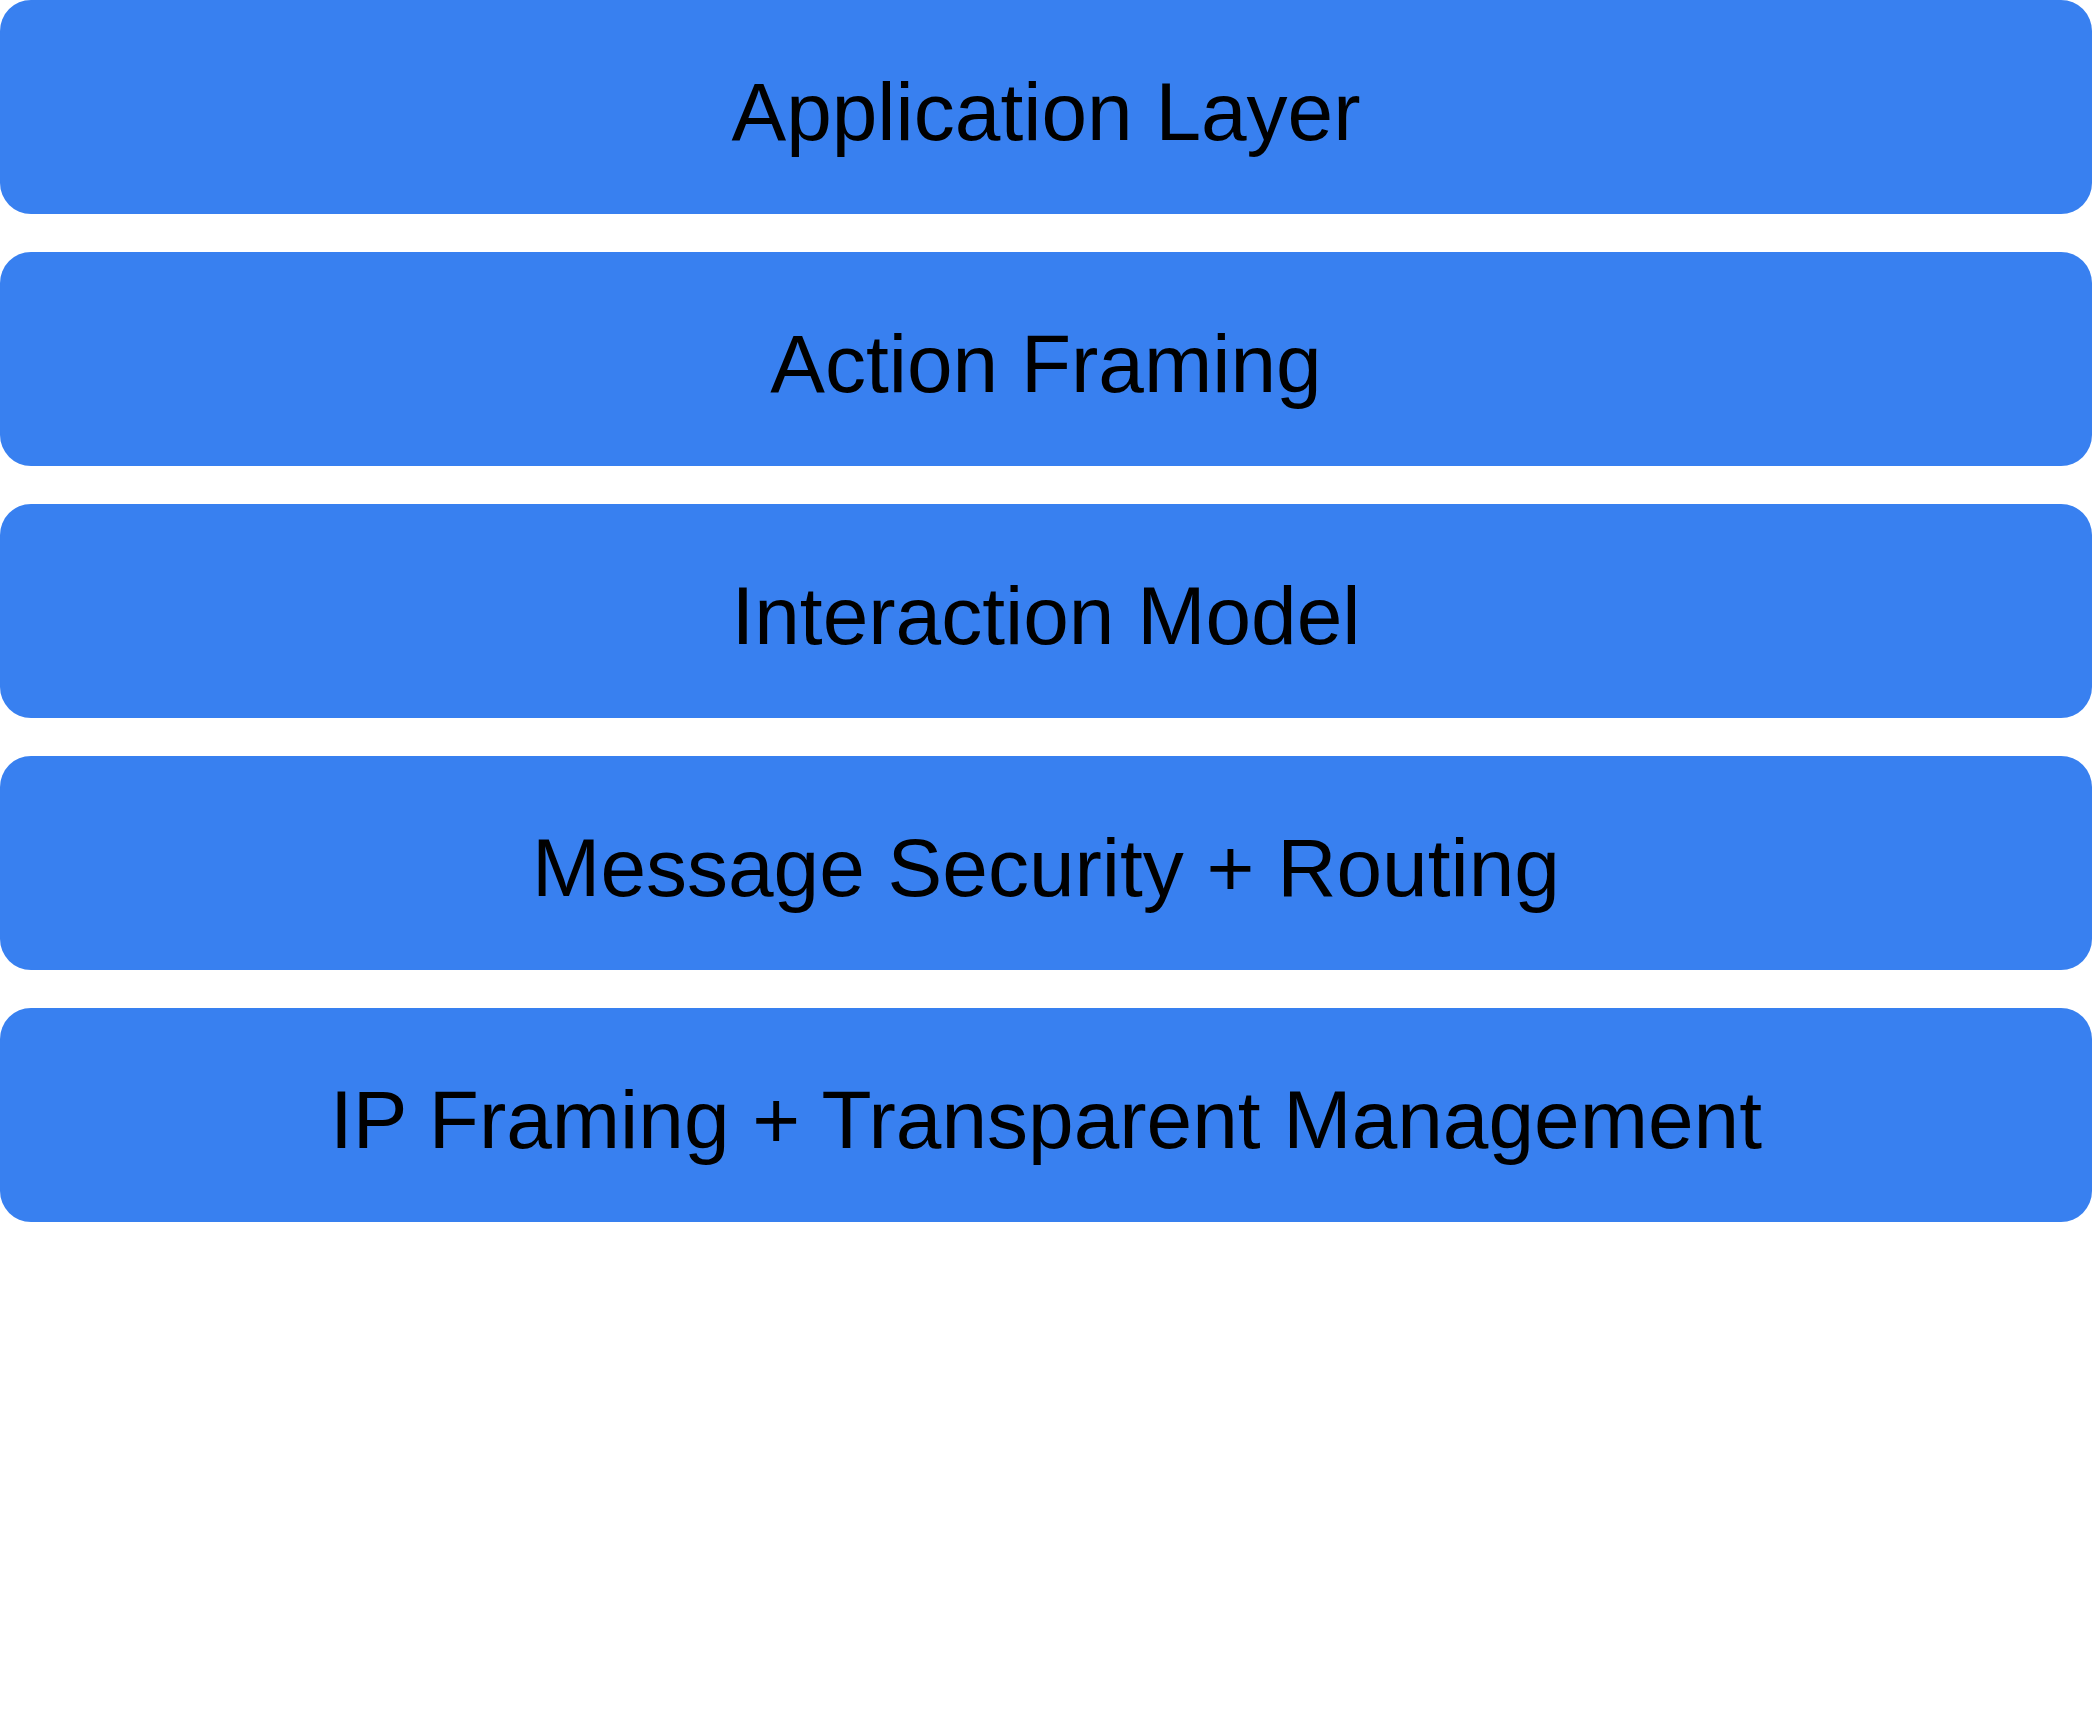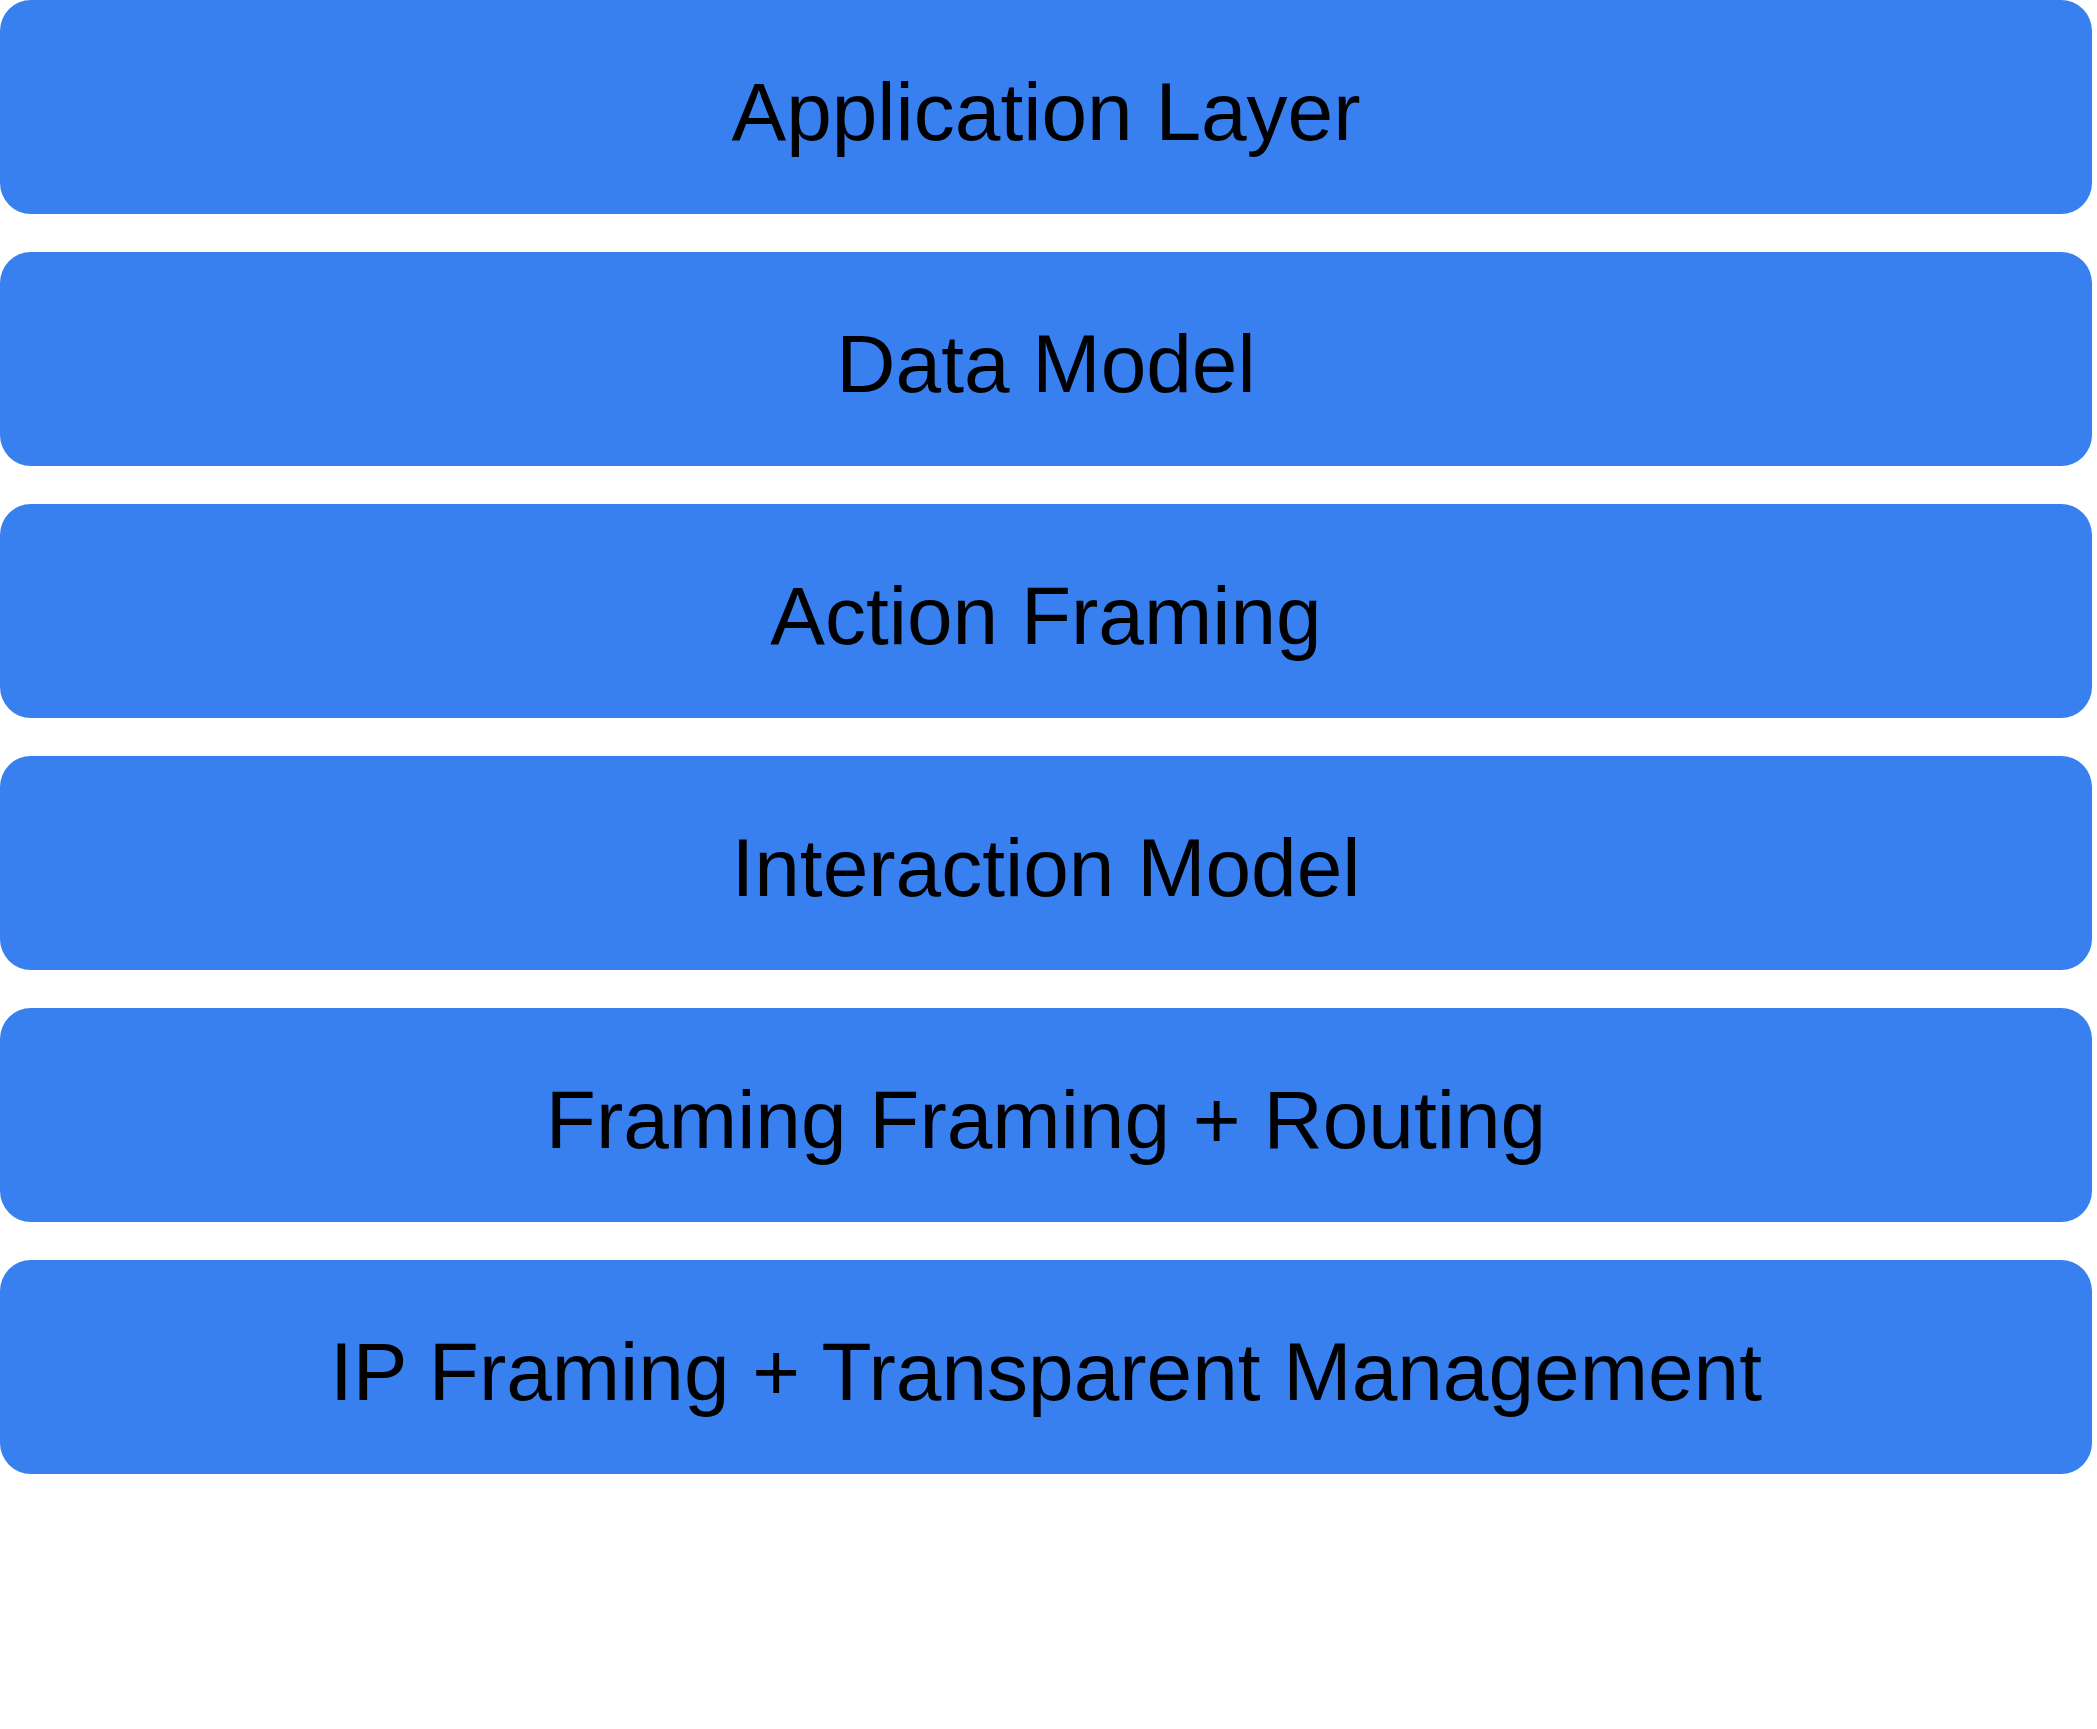--- a/index.html
+++ b/index.html
@@ -39,35 +39,32 @@
 </style>
 </head>
 <body style="--accent: #3880f0; --text: #000000;">
 
 <div class="stack">
 
   <div class="layer">
     <span class="layer-label">Application Layer</span>
   </div>
 
-  <div class="layer">
-    <span class="layer-label">Data Model</span>
-  </div>
 
   <div class="layer">
     <span class="layer-label">Action Framing</span>
   </div>
 
   <div class="layer">
     <span class="layer-label">Interaction Model</span>
   </div>
 
 
   <div class="layer">
-    <span class="layer-label">Framing Framing + Routing</span>
+    <span class="layer-label">Message Security + Routing</span>
   </div>
 
   <div class="layer">
     <span class="layer-label">IP Framing + Transparent Management</span>
   </div>
 
 </div>
 
 
 </body></html>

